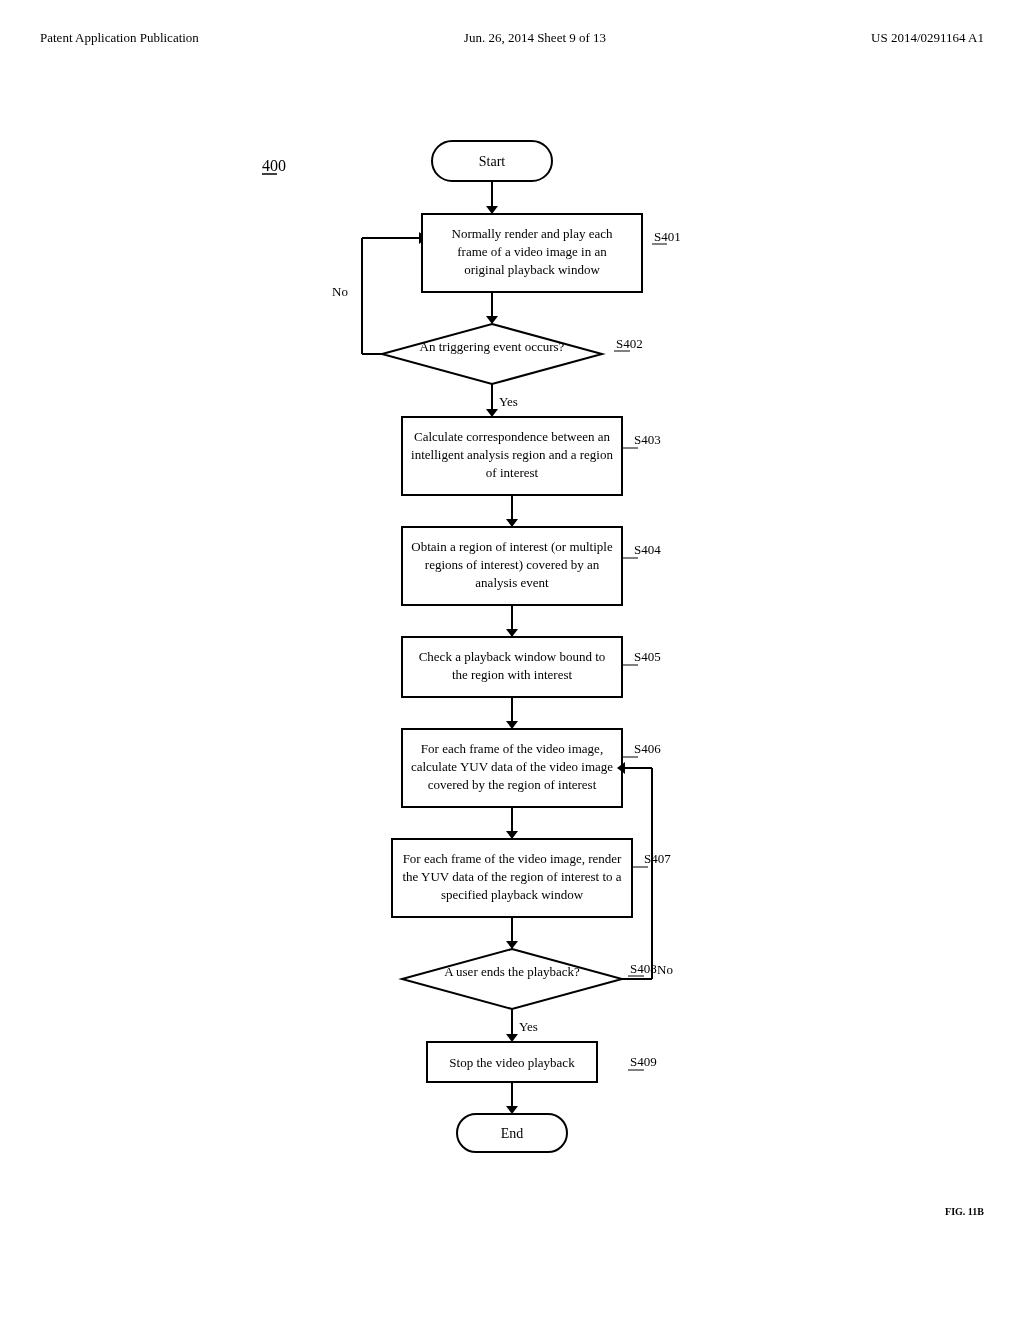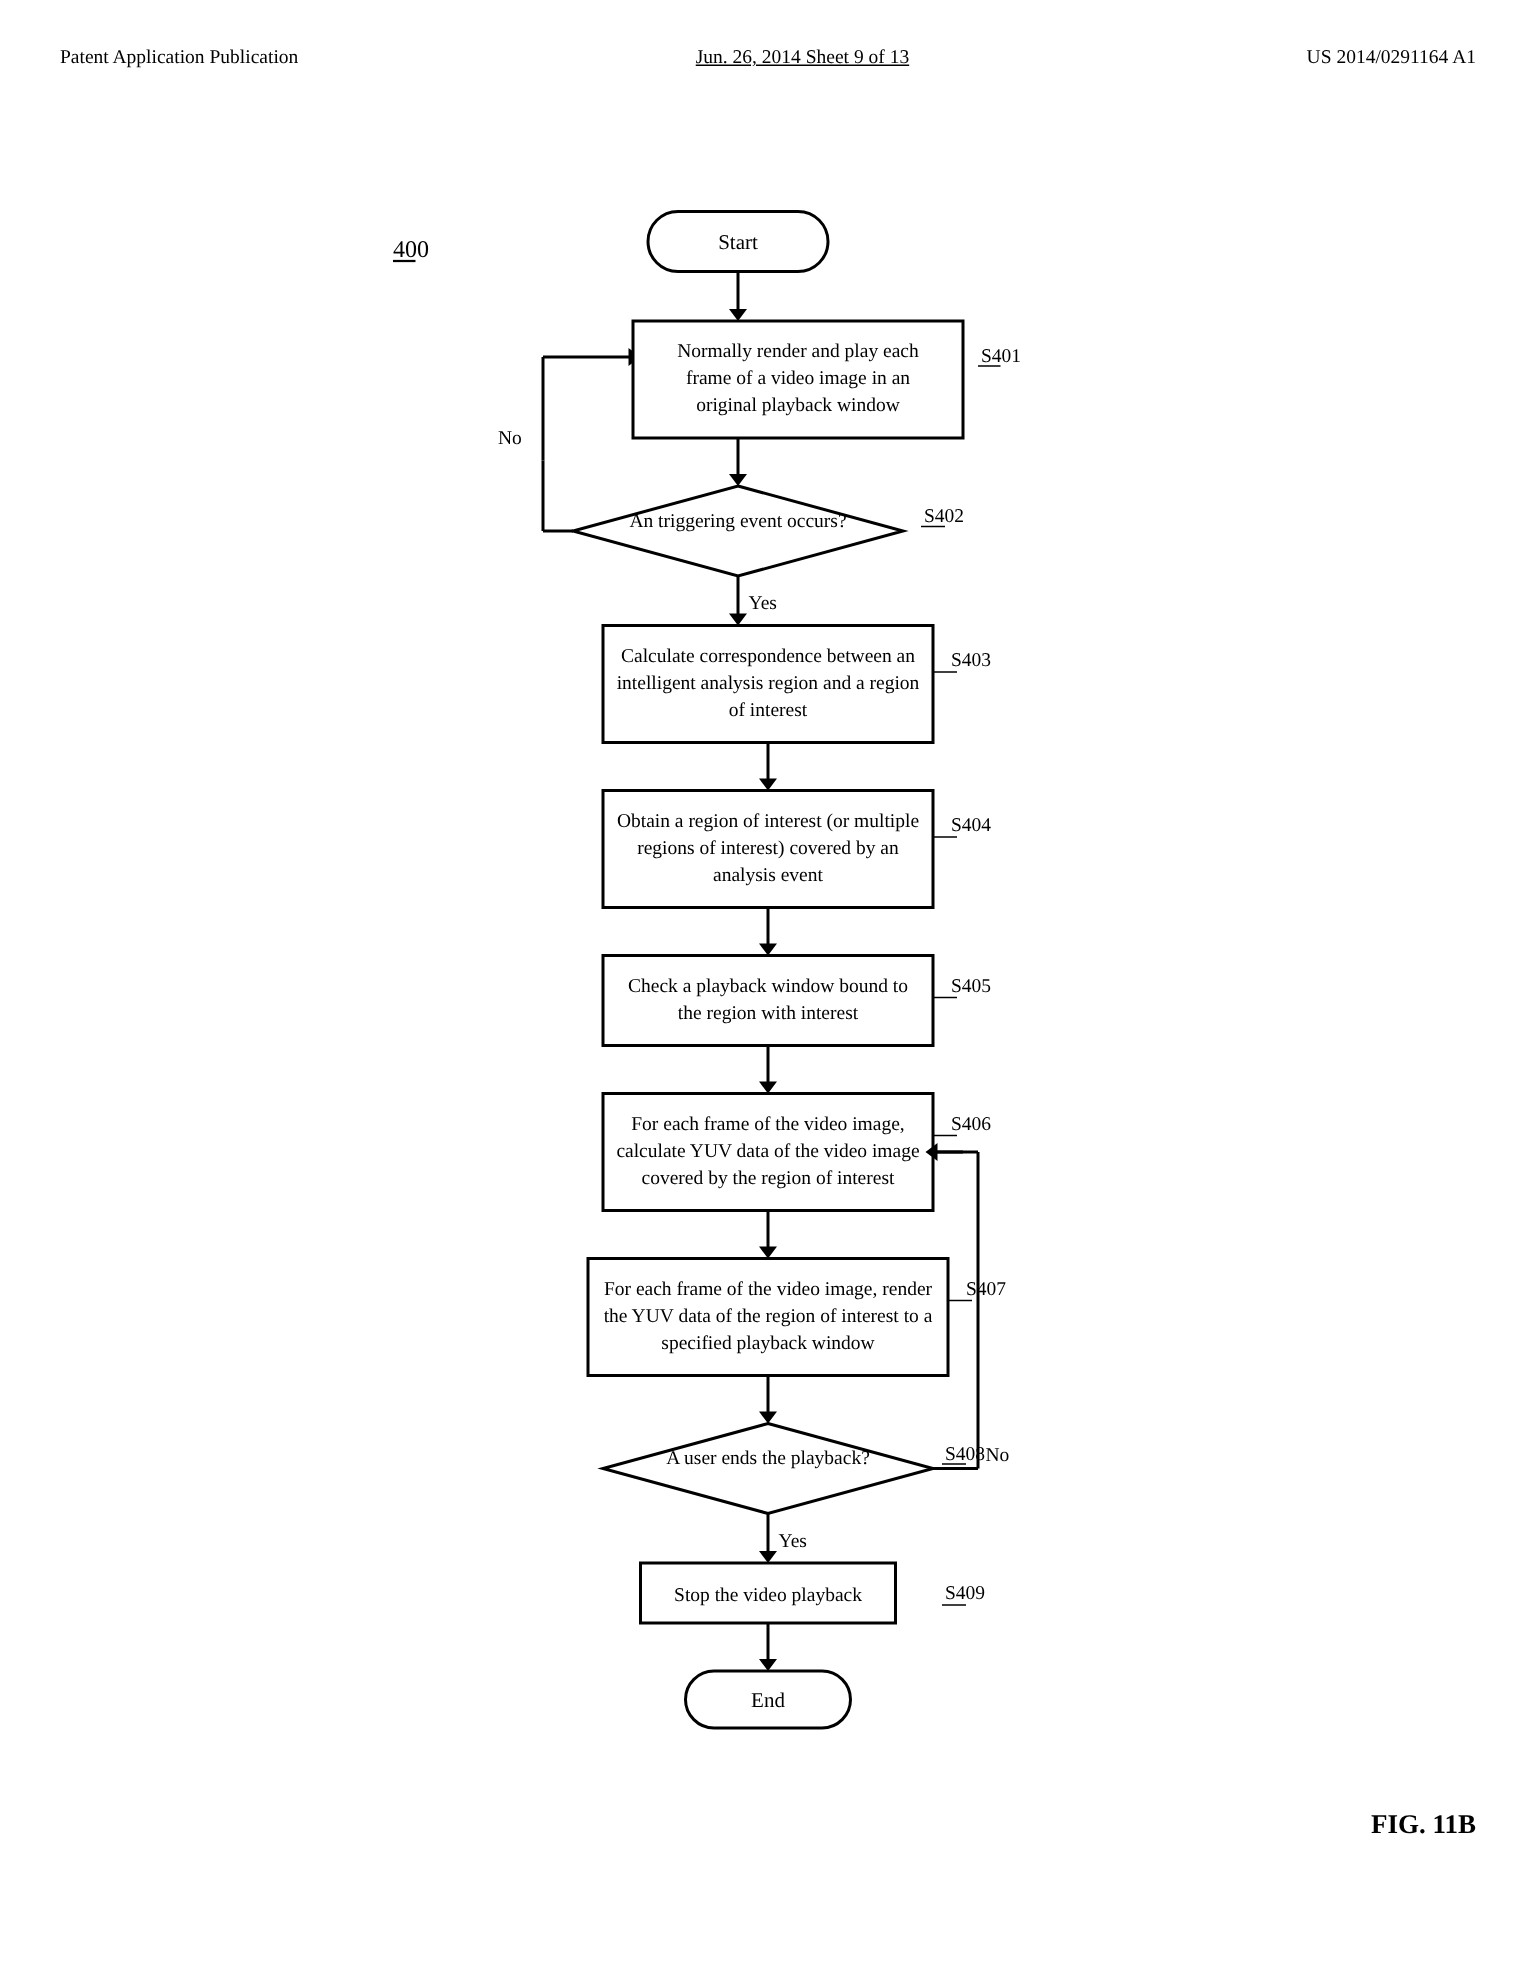--- a/index.html
+++ b/index.html
@@ -17,35 +17,35 @@
       position: relative;
     }
     .header {
       display: flex;
       justify-content: space-between;
       align-items: flex-start;
       padding: 10px 0 20px 0;
       font-size: 13px;
     }
     .header-left { font-weight: normal; }
-    .header-center { text-align: center; text-decoration: underline; }
+    .header-center { text-align: center; }
     .header-right { font-weight: normal; }
 
     .diagram-area {
       display: flex;
       flex-direction: column;
       align-items: flex-end;
       padding-top: 20px;
       position: relative;
     }
 
     
     .fig-caption {
       text-align: center;
-      font-size: 18px;
+      font-size: 10px;
       margin-top: 20px;
       font-weight: bold;
     }
 
     
     .flowchart-svg {
       display: block;
       margin: 0 auto;
     }
   </style>

